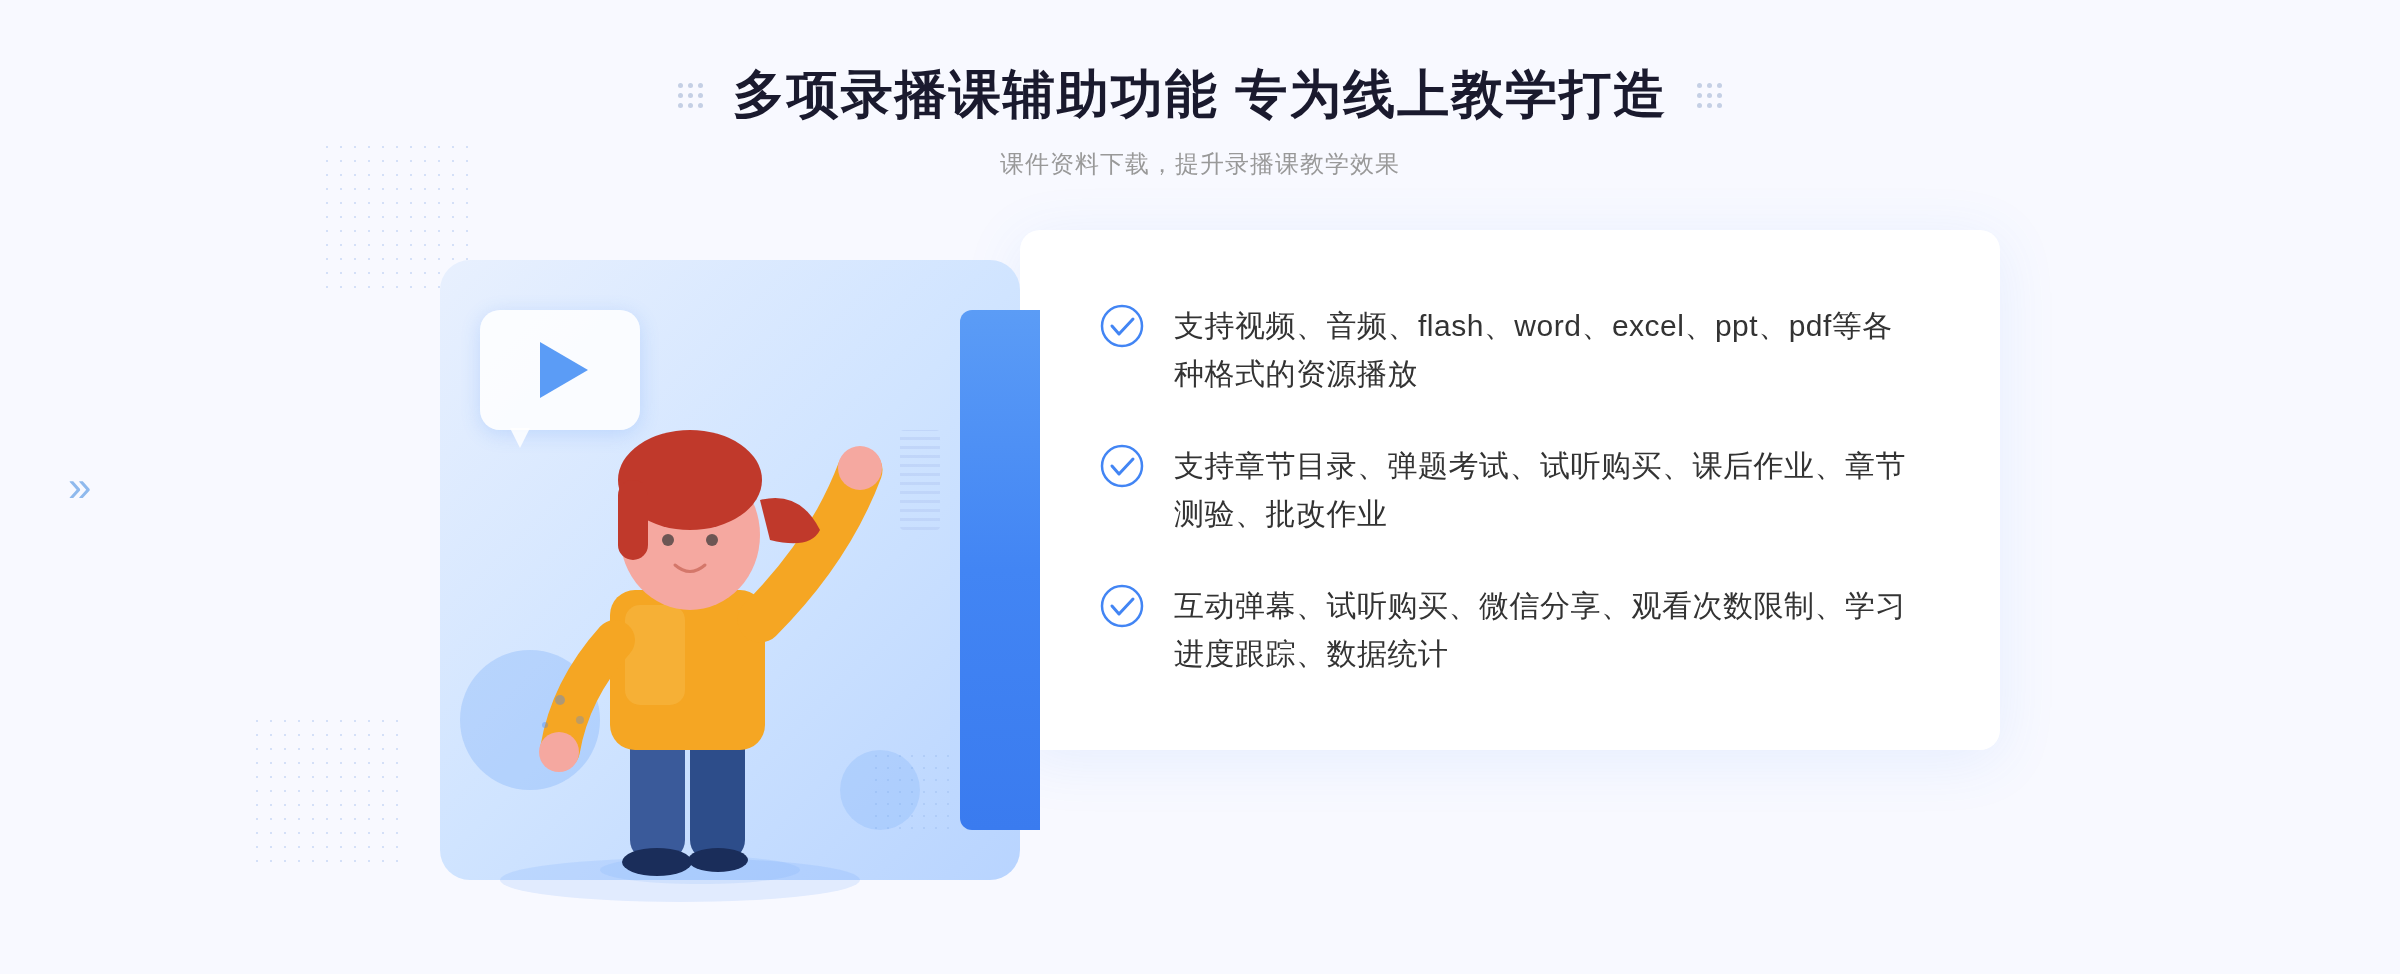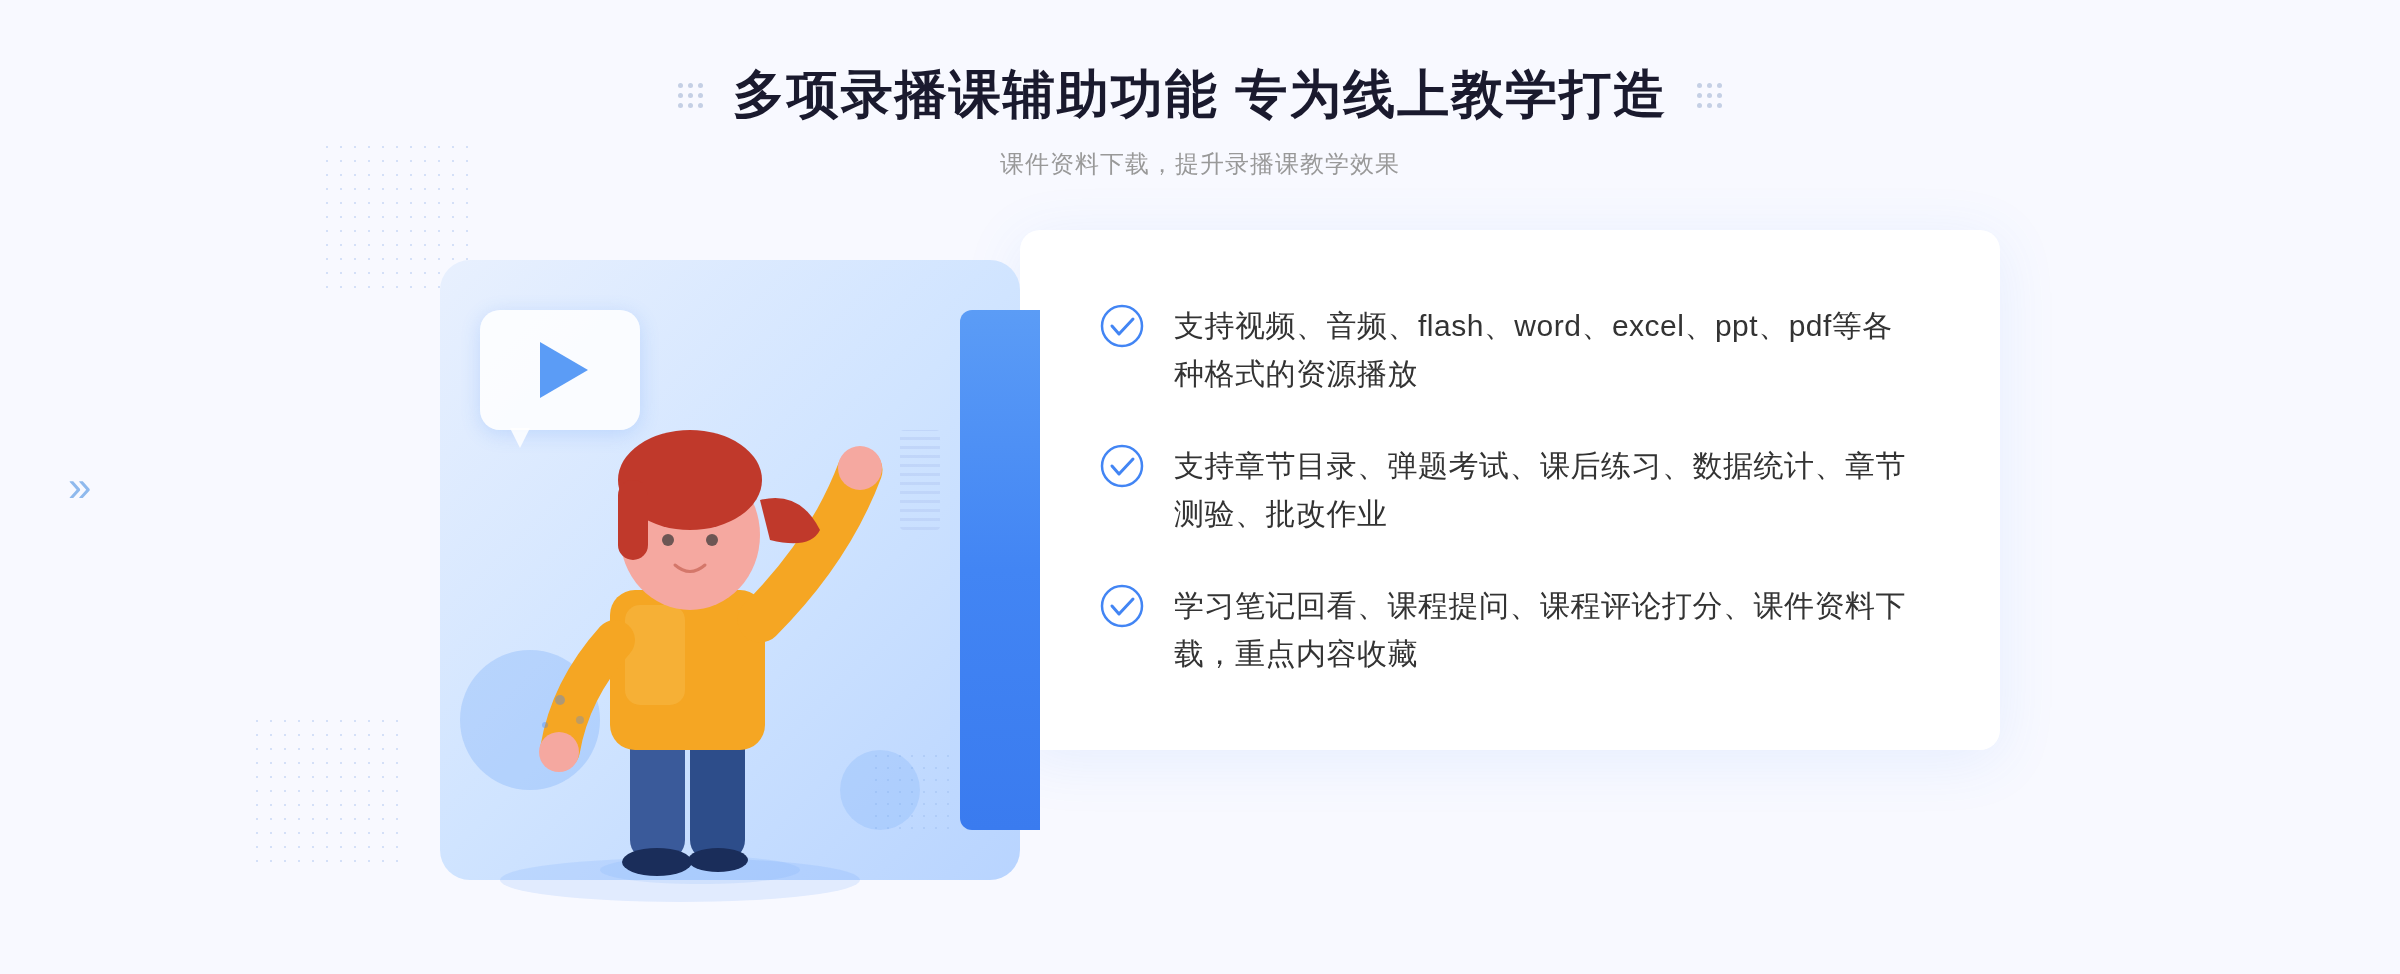--- a/index.html
+++ b/index.html
@@ -382,30 +382,30 @@
         <span class="feature-text">支持视频、音频、flash、word、excel、ppt、pdf等各种格式的资源播放</span>
       </div>
 
       <div class="feature-item">
         <div class="check-icon">
           <svg viewBox="0 0 44 44" width="44" height="44">
             <circle cx="22" cy="22" r="20" fill="none" stroke="#4285f4" stroke-width="2.5"></circle>
             <polyline points="12,22 19,30 33,15" fill="none" stroke="#4285f4" stroke-width="3" stroke-linecap="round" stroke-linejoin="round"></polyline>
           </svg>
         </div>
-        <span class="feature-text">支持章节目录、弹题考试、课后练习、数据统计、章节测验、批改作业</span>
+        <span class="feature-text">支持章节目录、弹题考试、试听购买、课后作业、章节测验、批改作业</span>
       </div>
+
 
       <div class="feature-item">
         <div class="check-icon">
           <svg viewBox="0 0 44 44" width="44" height="44">
             <circle cx="22" cy="22" r="20" fill="none" stroke="#4285f4" stroke-width="2.5"></circle>
             <polyline points="12,22 19,30 33,15" fill="none" stroke="#4285f4" stroke-width="3" stroke-linecap="round" stroke-linejoin="round"></polyline>
           </svg>
         </div>
-        <span class="feature-text">学习笔记回看、课程提问、课程评论打分、课件资料下载，重点内容收藏</span>
+        <span class="feature-text">互动弹幕、试听购买、微信分享、观看次数限制、学习进度跟踪、数据统计</span>
       </div>
-
 
     </div>
   </div>
 
 </div>
 
 </body></html>

